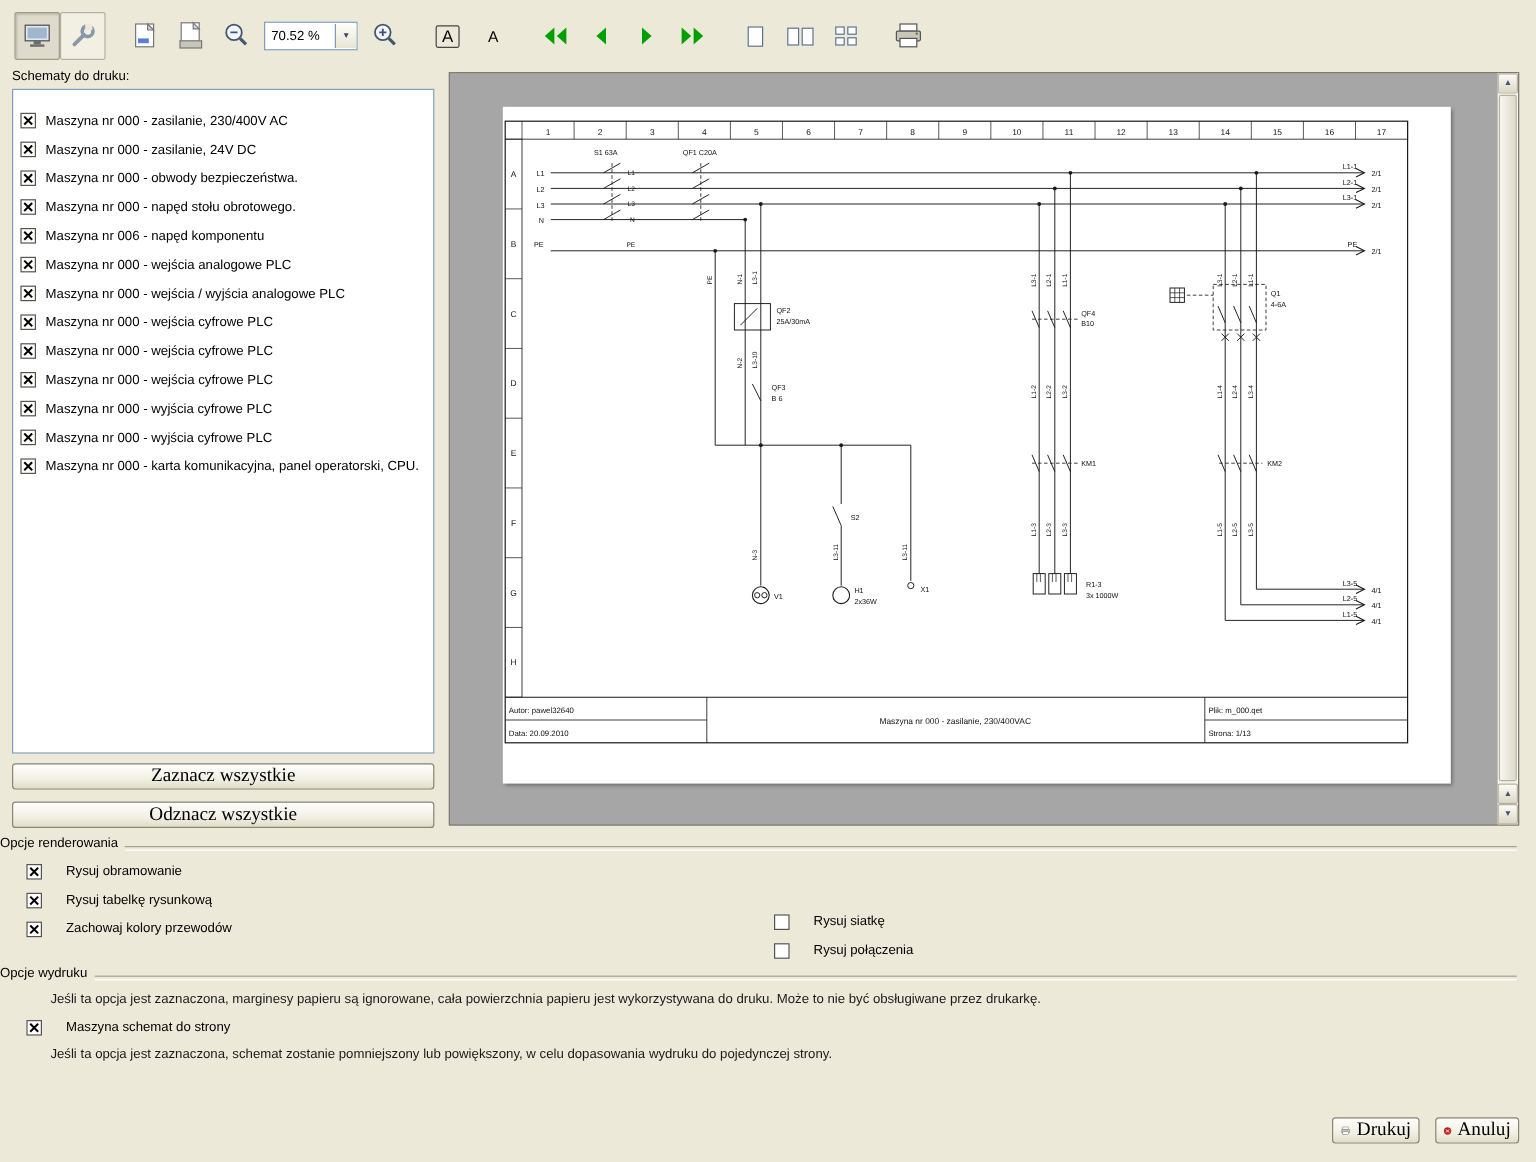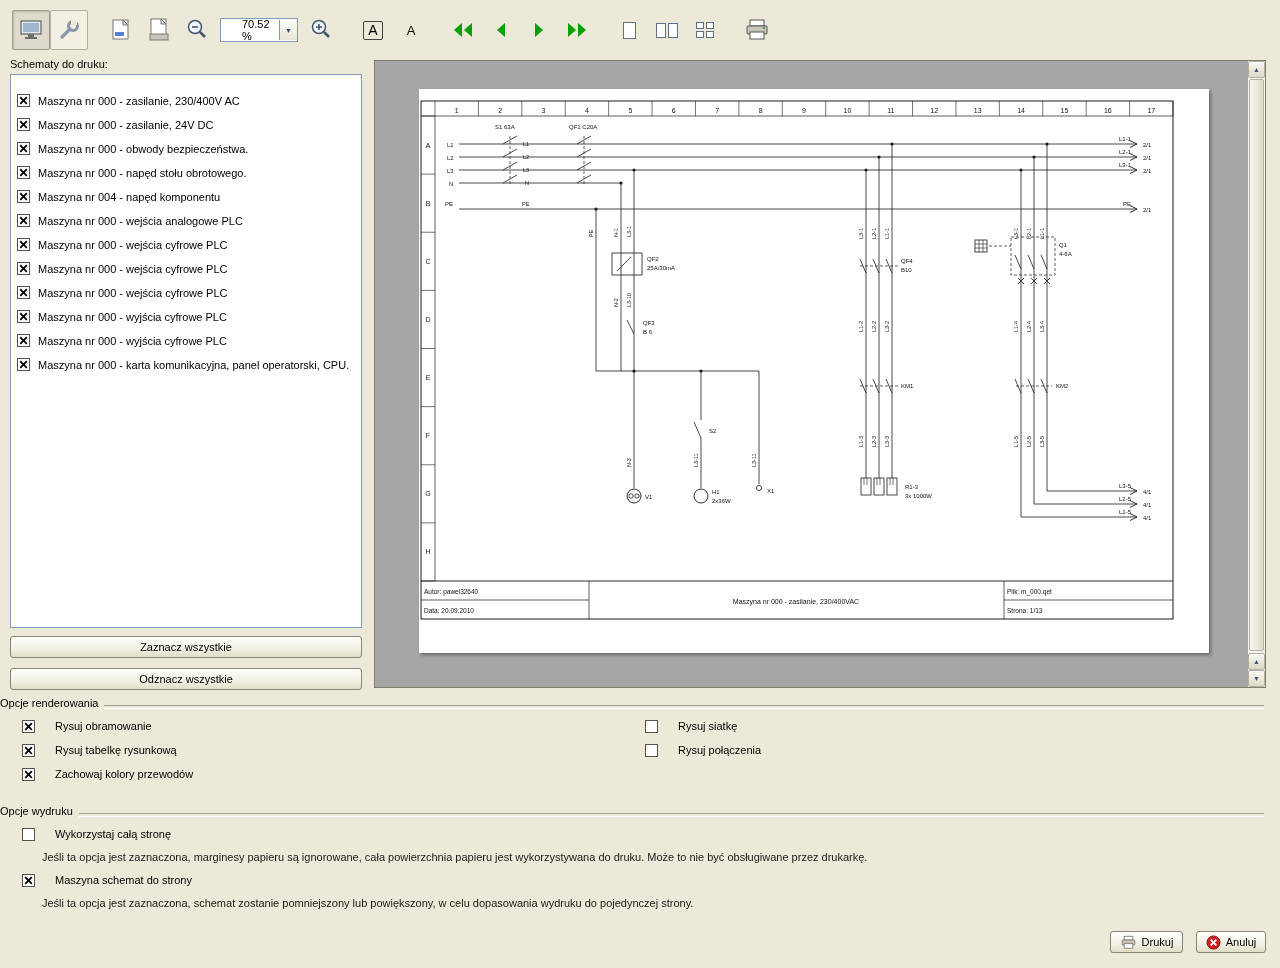--- a/index.html
+++ b/index.html
@@ -8,39 +8,39 @@
     background:#ece9d8;color:#000;
     font-family:"Liberation Sans",sans-serif;font-size:11px;
   }
   
   .toolbar{position:absolute;left:0;top:0;width:1280px;height:60px;display:flex;align-items:center;padding-left:12px;box-sizing:border-box;}
   .tbtn{width:36px;height:38px;display:flex;align-items:center;justify-content:center;border:1px solid transparent;border-radius:2px;flex:0 0 auto;}
   .tbtn.pressed{border:1px solid #9d9c8d;background:#dedbcc;box-shadow:inset 1px 1px 2px rgba(0,0,0,.18);}
   .tbtn.raised{border:1px solid #b3b1a2;background:#f2f0e3;}
   .gap{width:14px;flex:0 0 auto;}
   .zoom-combo{height:22px;width:76px;background:#fff;border:1px solid #7f9db9;display:flex;align-items:center;flex:0 0 auto;margin:0 4px;}
-  .zoom-text{flex:1;padding-left:21px;font-size:11px;}
+  .zoom-text{flex:1;padding-left:5px;font-size:11px;}
   .zoom-arrow-btn{width:17px;height:20px;background:linear-gradient(#fdfdfb,#e8e5d4);border-left:1px solid #7f9db9;display:flex;align-items:center;justify-content:center;}
   .zoom-arrow{font-size:7px;color:#3a4a63;}
   .fitA1{border:1px solid #444;border-radius:2px;padding:0 4px;font-size:14px;line-height:17px;}
   .fitA2{font-size:13px;}
   .pgico{display:inline-block;border:1px solid #5d718a;background:#fff;}
   .pg1{width:11px;height:15px;}
   .pgpair{display:flex;gap:2px;}
   .pg2{width:8px;height:13px;}
   .pgquad{display:grid;grid-template-columns:8px 8px;grid-gap:2px;}
   .pg4{width:8px;height:7px;border:1px solid #5d718a;background:#fff;box-sizing:border-box;}
   
   .schem-label{position:absolute;left:10px;top:58px;}
   .schem-list{position:absolute;left:10px;top:74px;width:352px;height:554px;box-sizing:border-box;background:#fff;border:1px solid #7f9db9;padding:8px 6px;overflow:hidden;}
   .schem-item{display:flex;align-items:flex-end;gap:8px;height:24px;}
   .cb{width:13px;height:13px;box-sizing:border-box;background:#fff;border:1px solid #55554e;display:inline-flex;align-items:center;justify-content:center;flex:0 0 auto;}
   .xp-btn{position:absolute;height:22px;border:1px solid #888678;border-radius:3px;
     background:linear-gradient(#fefefc,#f2f0e4 60%,#e0ddc8);
-    font-family:Liberation Sans, sans-serif;font-size:11px;color:#000;
+    font-family:Liberation Serif, serif;font-size:16px;color:#000;
     display:flex;align-items:center;justify-content:center;gap:5px;cursor:default;}
   .btn-select-all{left:10px;top:636px;width:352px;}
   .btn-deselect-all{left:10px;top:668px;width:352px;}
   
   .preview{position:absolute;left:374px;top:60px;width:892px;height:628px;background:#a6a6a6;border:1px solid #7f7d6f;box-sizing:border-box;}
   .page{position:absolute;left:44px;top:28px;width:790px;height:564px;background:#fff;box-shadow:2px 2px 3px rgba(0,0,0,.35);}
   .vscroll{position:absolute;right:0;top:0;width:17px;height:626px;background:#f4f3ec;}
   .sb-btn{position:absolute;left:0;width:17px;height:17px;box-sizing:border-box;background:linear-gradient(#fbfaf6,#dcd8c6);border:1px solid #b5b2a1;border-radius:2px;display:flex;align-items:center;justify-content:center;font-size:7px;color:#44507c;}
   .sb-thumb{position:absolute;left:1px;width:15px;top:18px;height:572px;background:linear-gradient(90deg,#f8f7f1,#dedac9);border:1px solid #b5b2a1;border-radius:2px;box-sizing:border-box;}
   
@@ -201,29 +201,37 @@
         </svg>
       </span>
       <span>Maszyna nr 000 - napęd stołu obrotowego.</span>
     </div>
     <div class="schem-item">
       <span class="cb">
         <svg width="9" height="9" viewBox="0 0 9 9">
           <path d="M1.2 1.2 L7.8 7.8 M7.8 1.2 L1.2 7.8" stroke="#000" stroke-width="1.7"></path>
         </svg>
       </span>
-      <span>Maszyna nr 004 - napęd komponentu</span>
+      <span>Maszyna nr 006 - napęd komponentu</span>
     </div>
     <div class="schem-item">
       <span class="cb">
         <svg width="9" height="9" viewBox="0 0 9 9">
           <path d="M1.2 1.2 L7.8 7.8 M7.8 1.2 L1.2 7.8" stroke="#000" stroke-width="1.7"></path>
         </svg>
       </span>
       <span>Maszyna nr 000 - wejścia analogowe PLC</span>
+    </div>
+    <div class="schem-item">
+      <span class="cb">
+        <svg width="9" height="9" viewBox="0 0 9 9">
+          <path d="M1.2 1.2 L7.8 7.8 M7.8 1.2 L1.2 7.8" stroke="#000" stroke-width="1.7"></path>
+        </svg>
+      </span>
+      <span>Maszyna nr 000 - wejścia / wyjścia analogowe PLC</span>
     </div>
     <div class="schem-item">
       <span class="cb">
         <svg width="9" height="9" viewBox="0 0 9 9">
           <path d="M1.2 1.2 L7.8 7.8 M7.8 1.2 L1.2 7.8" stroke="#000" stroke-width="1.7"></path>
         </svg>
       </span>
       <span>Maszyna nr 000 - wejścia cyfrowe PLC</span>
     </div>
     <div class="schem-item">
@@ -543,40 +551,36 @@
     </div>
     <div class="opt-row">
       <span class="cb">
         <svg width="9" height="9" viewBox="0 0 9 9">
           <path d="M1.2 1.2 L7.8 7.8 M7.8 1.2 L1.2 7.8" stroke="#000" stroke-width="1.7"></path>
         </svg>
       </span>
       <span>Zachowaj kolory przewodów</span>
     </div>
   </div>
-<div id="render-right" class="opt-col" style="left:645px;top:714px;">
+<div id="render-right" class="opt-col" style="left:645px;top:756px;">
     <div class="opt-row">
       <span class="cb"></span>
       <span>Rysuj siatkę</span>
     </div>
     <div class="opt-row">
       <span class="cb"></span>
       <span>Rysuj połączenia</span>
     </div>
   </div>
 
 <div class="group-row" style="top:805px;">
   <span>Opcje wydruku</span>
   <span class="group-line"></span>
 </div>
 <div id="print-opts" class="opt-col" style="left:22px;top:822px;width:1240px;">
-    <div class="opt-row">
-      <span class="cb"></span>
-      <span>Wykorzystaj całą stronę</span>
-    </div>
     <div class="opt-desc">Jeśli ta opcja jest zaznaczona, marginesy papieru są ignorowane, cała powierzchnia papieru jest wykorzystywana do druku. Może to nie być obsługiwane przez drukarkę.</div>
     <div class="opt-row">
       <span class="cb">
         <svg width="9" height="9" viewBox="0 0 9 9">
           <path d="M1.2 1.2 L7.8 7.8 M7.8 1.2 L1.2 7.8" stroke="#000" stroke-width="1.7"></path>
         </svg>
       </span>
       <span>Maszyna schemat do strony</span>
     </div>
     <div class="opt-desc">Jeśli ta opcja jest zaznaczona, schemat zostanie pomniejszony lub powiększony, w celu dopasowania wydruku do pojedynczej strony.</div>

